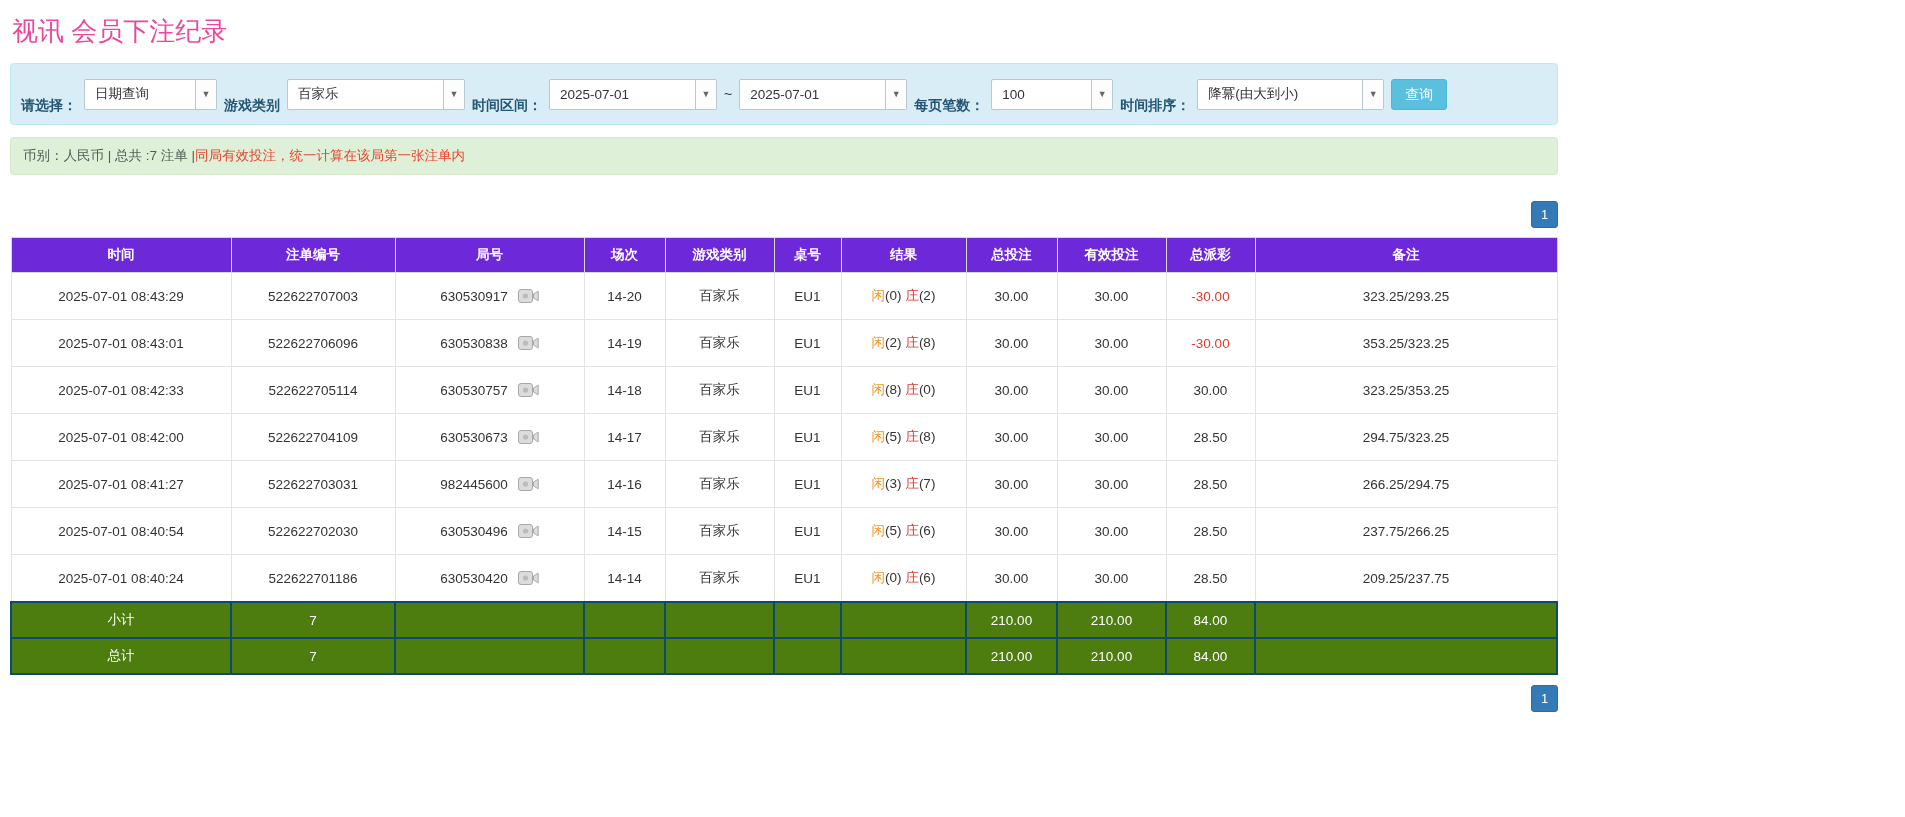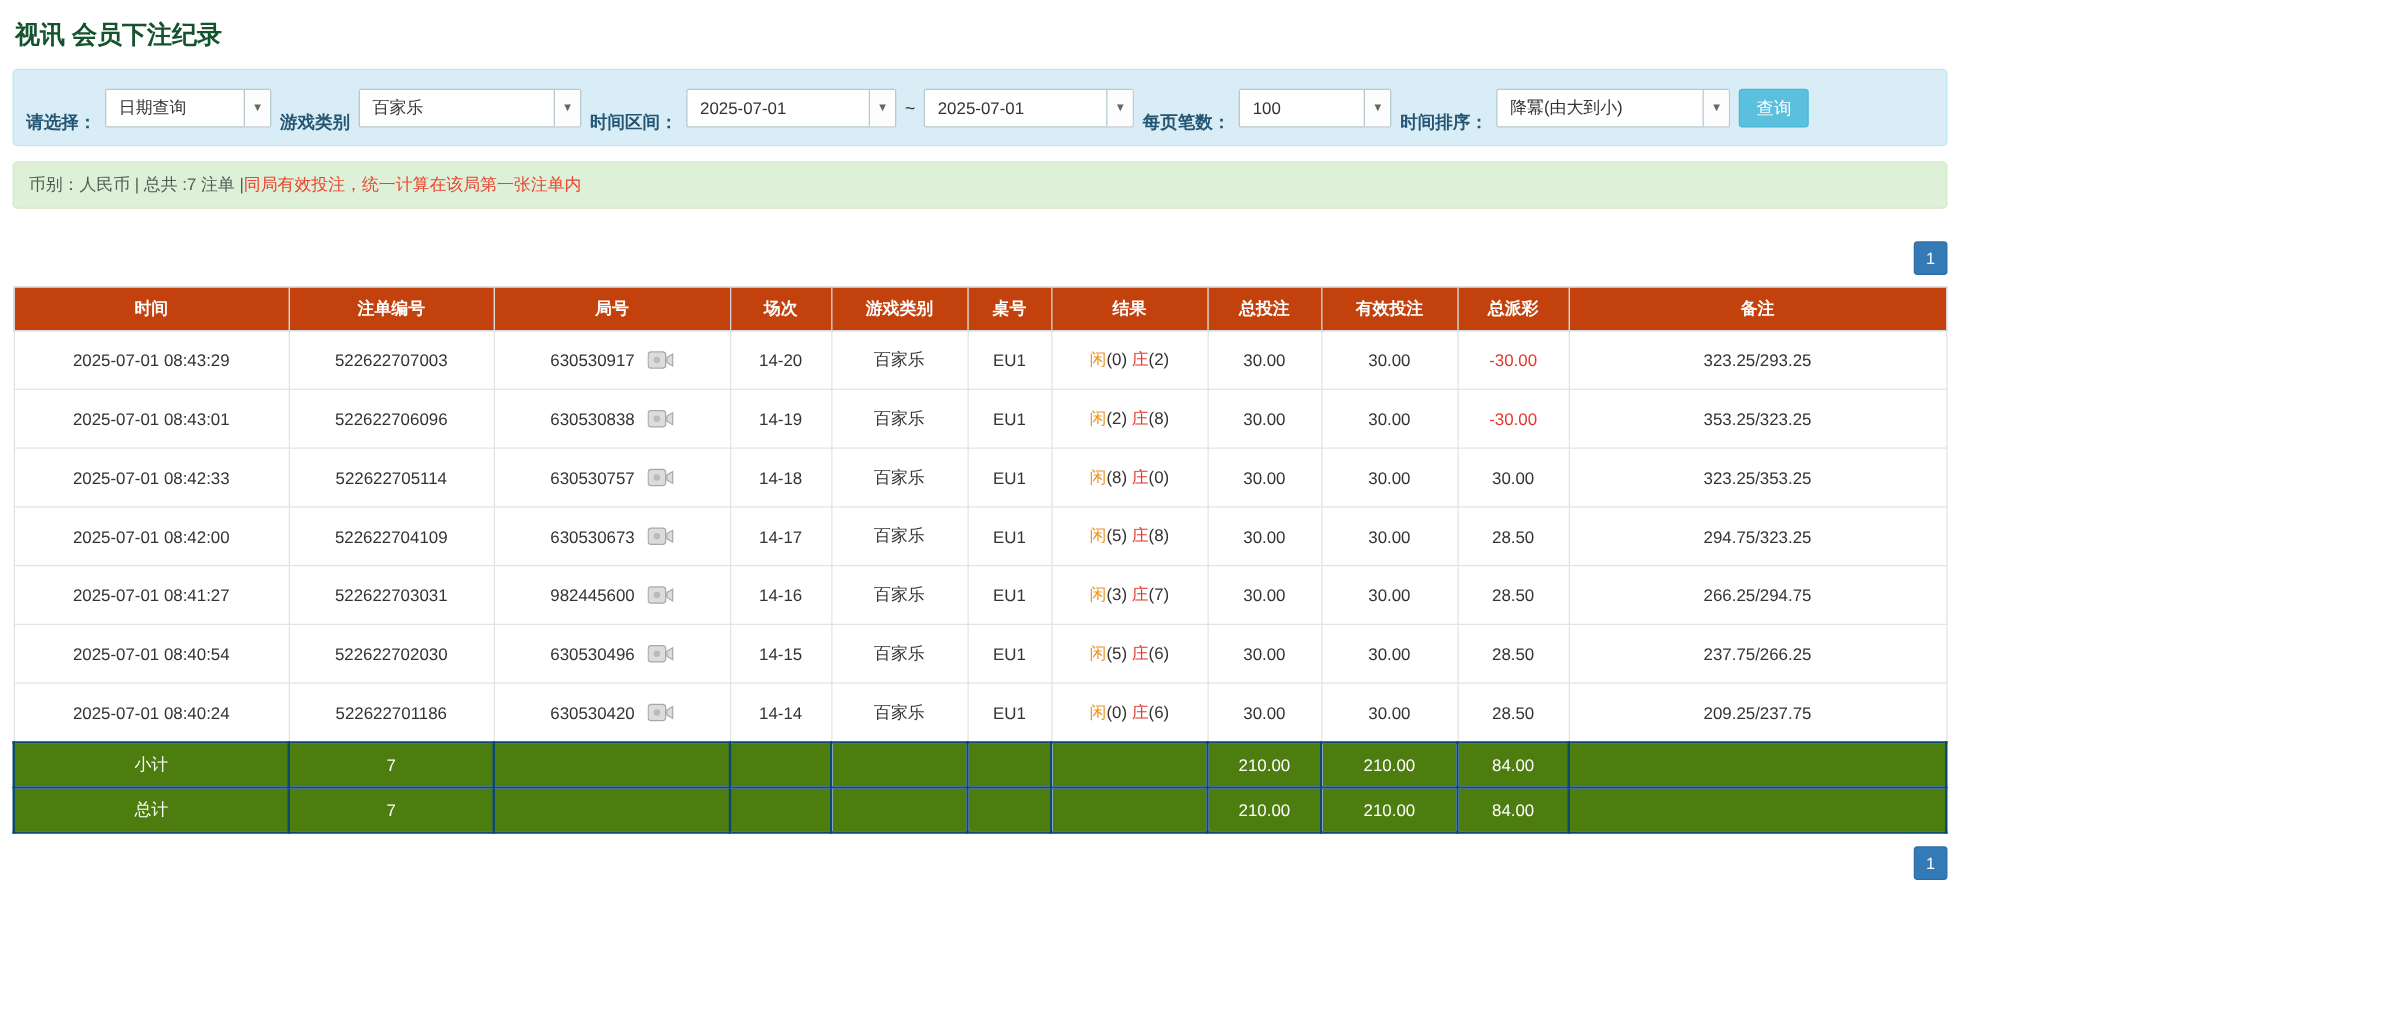--- a/index.html
+++ b/index.html
@@ -5,23 +5,23 @@
   * { box-sizing: border-box; margin: 0; padding: 0; }
   body {
     font-family: "Liberation Sans", "DejaVu Sans", sans-serif;
     background: #ffffff;
     color: #333;
     padding: 10px 10px;
   }
   .container { width: 1548px; }
 
   .page-title {
-    font-size: 20px;
-    font-weight: 700;
-    color: #14532d;
+    font-size: 26px;
+    font-weight: 400;
+    color: #ec4899;
     margin: 4px 0 14px 2px;
   }
 
   
   .filter-bar {
     background: #d9edf7;
     border: 1px solid #bce8f1;
     border-radius: 4px;
     padding: 9px 10px;
     display: flex;
@@ -109,21 +109,21 @@
   }
 
   
   table.bets {
     width: 100%;
     border-collapse: collapse;
     font-size: 13.5px;
     table-layout: fixed;
   }
   table.bets th {
-    background: #c2410c;
+    background: #6d28d9;
     color: #fff;
     font-weight: bold;
     padding: 8px 4px;
     border: 1px solid #d8d8d8;
     text-align: center;
   }
   table.bets td {
     padding: 14px 4px;
     border: 1px solid #e3e3e3;
     text-align: center;

